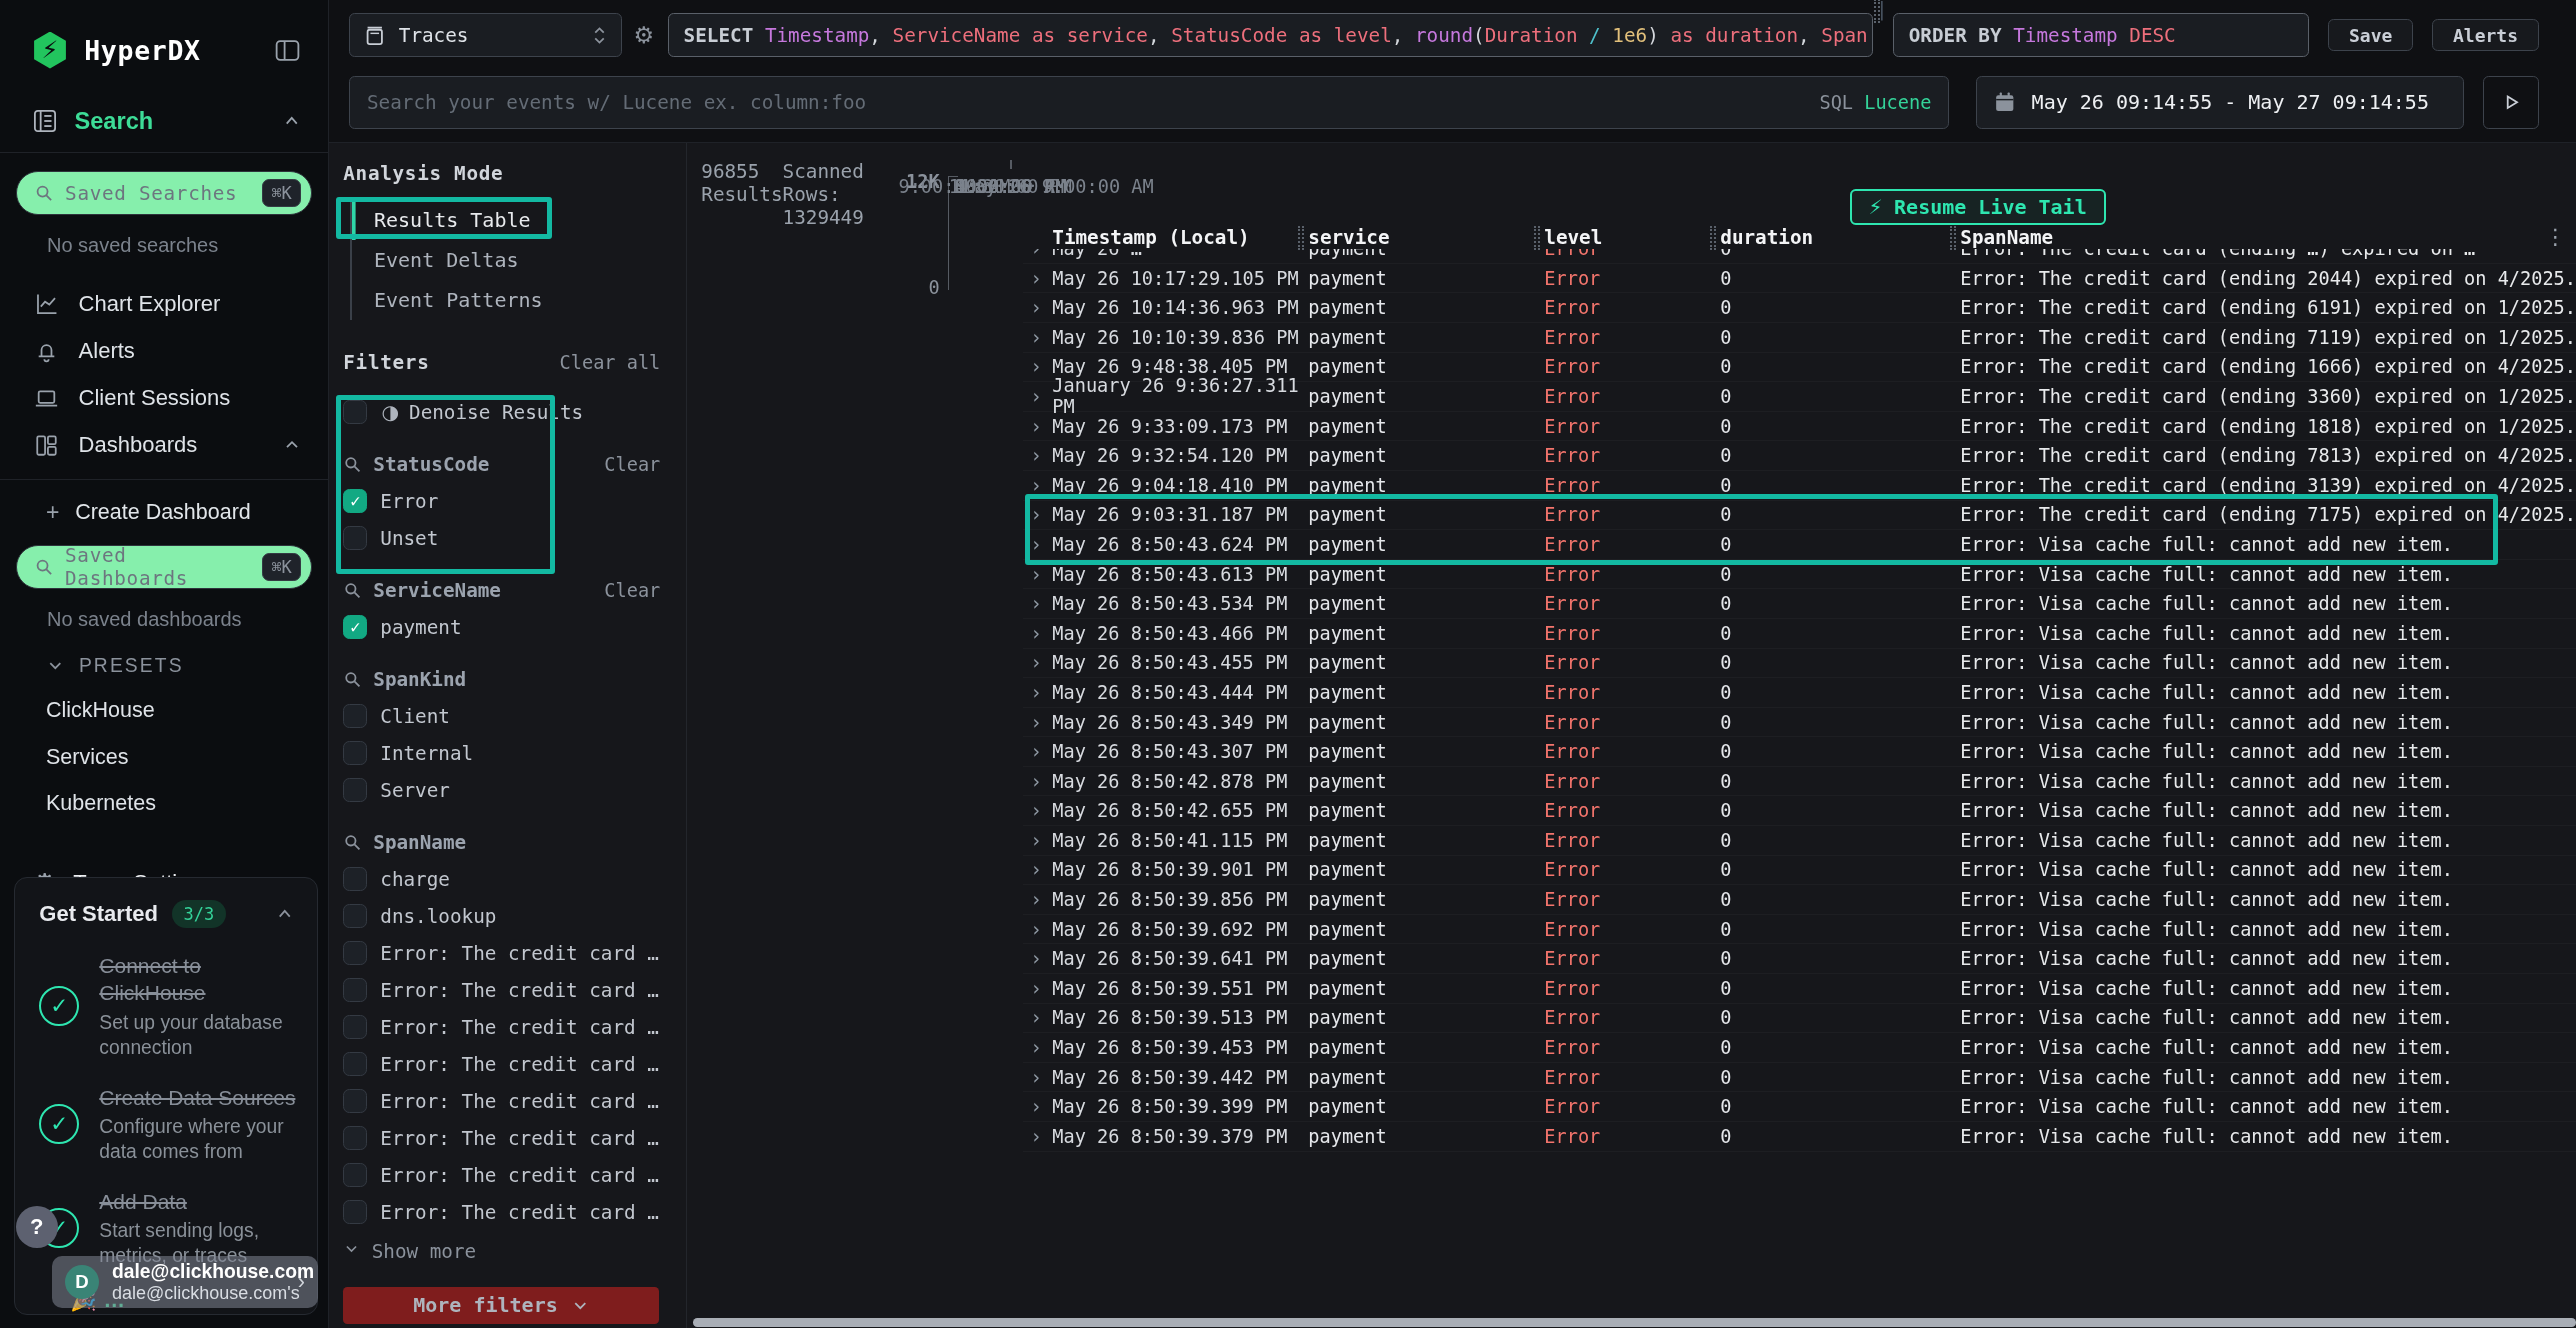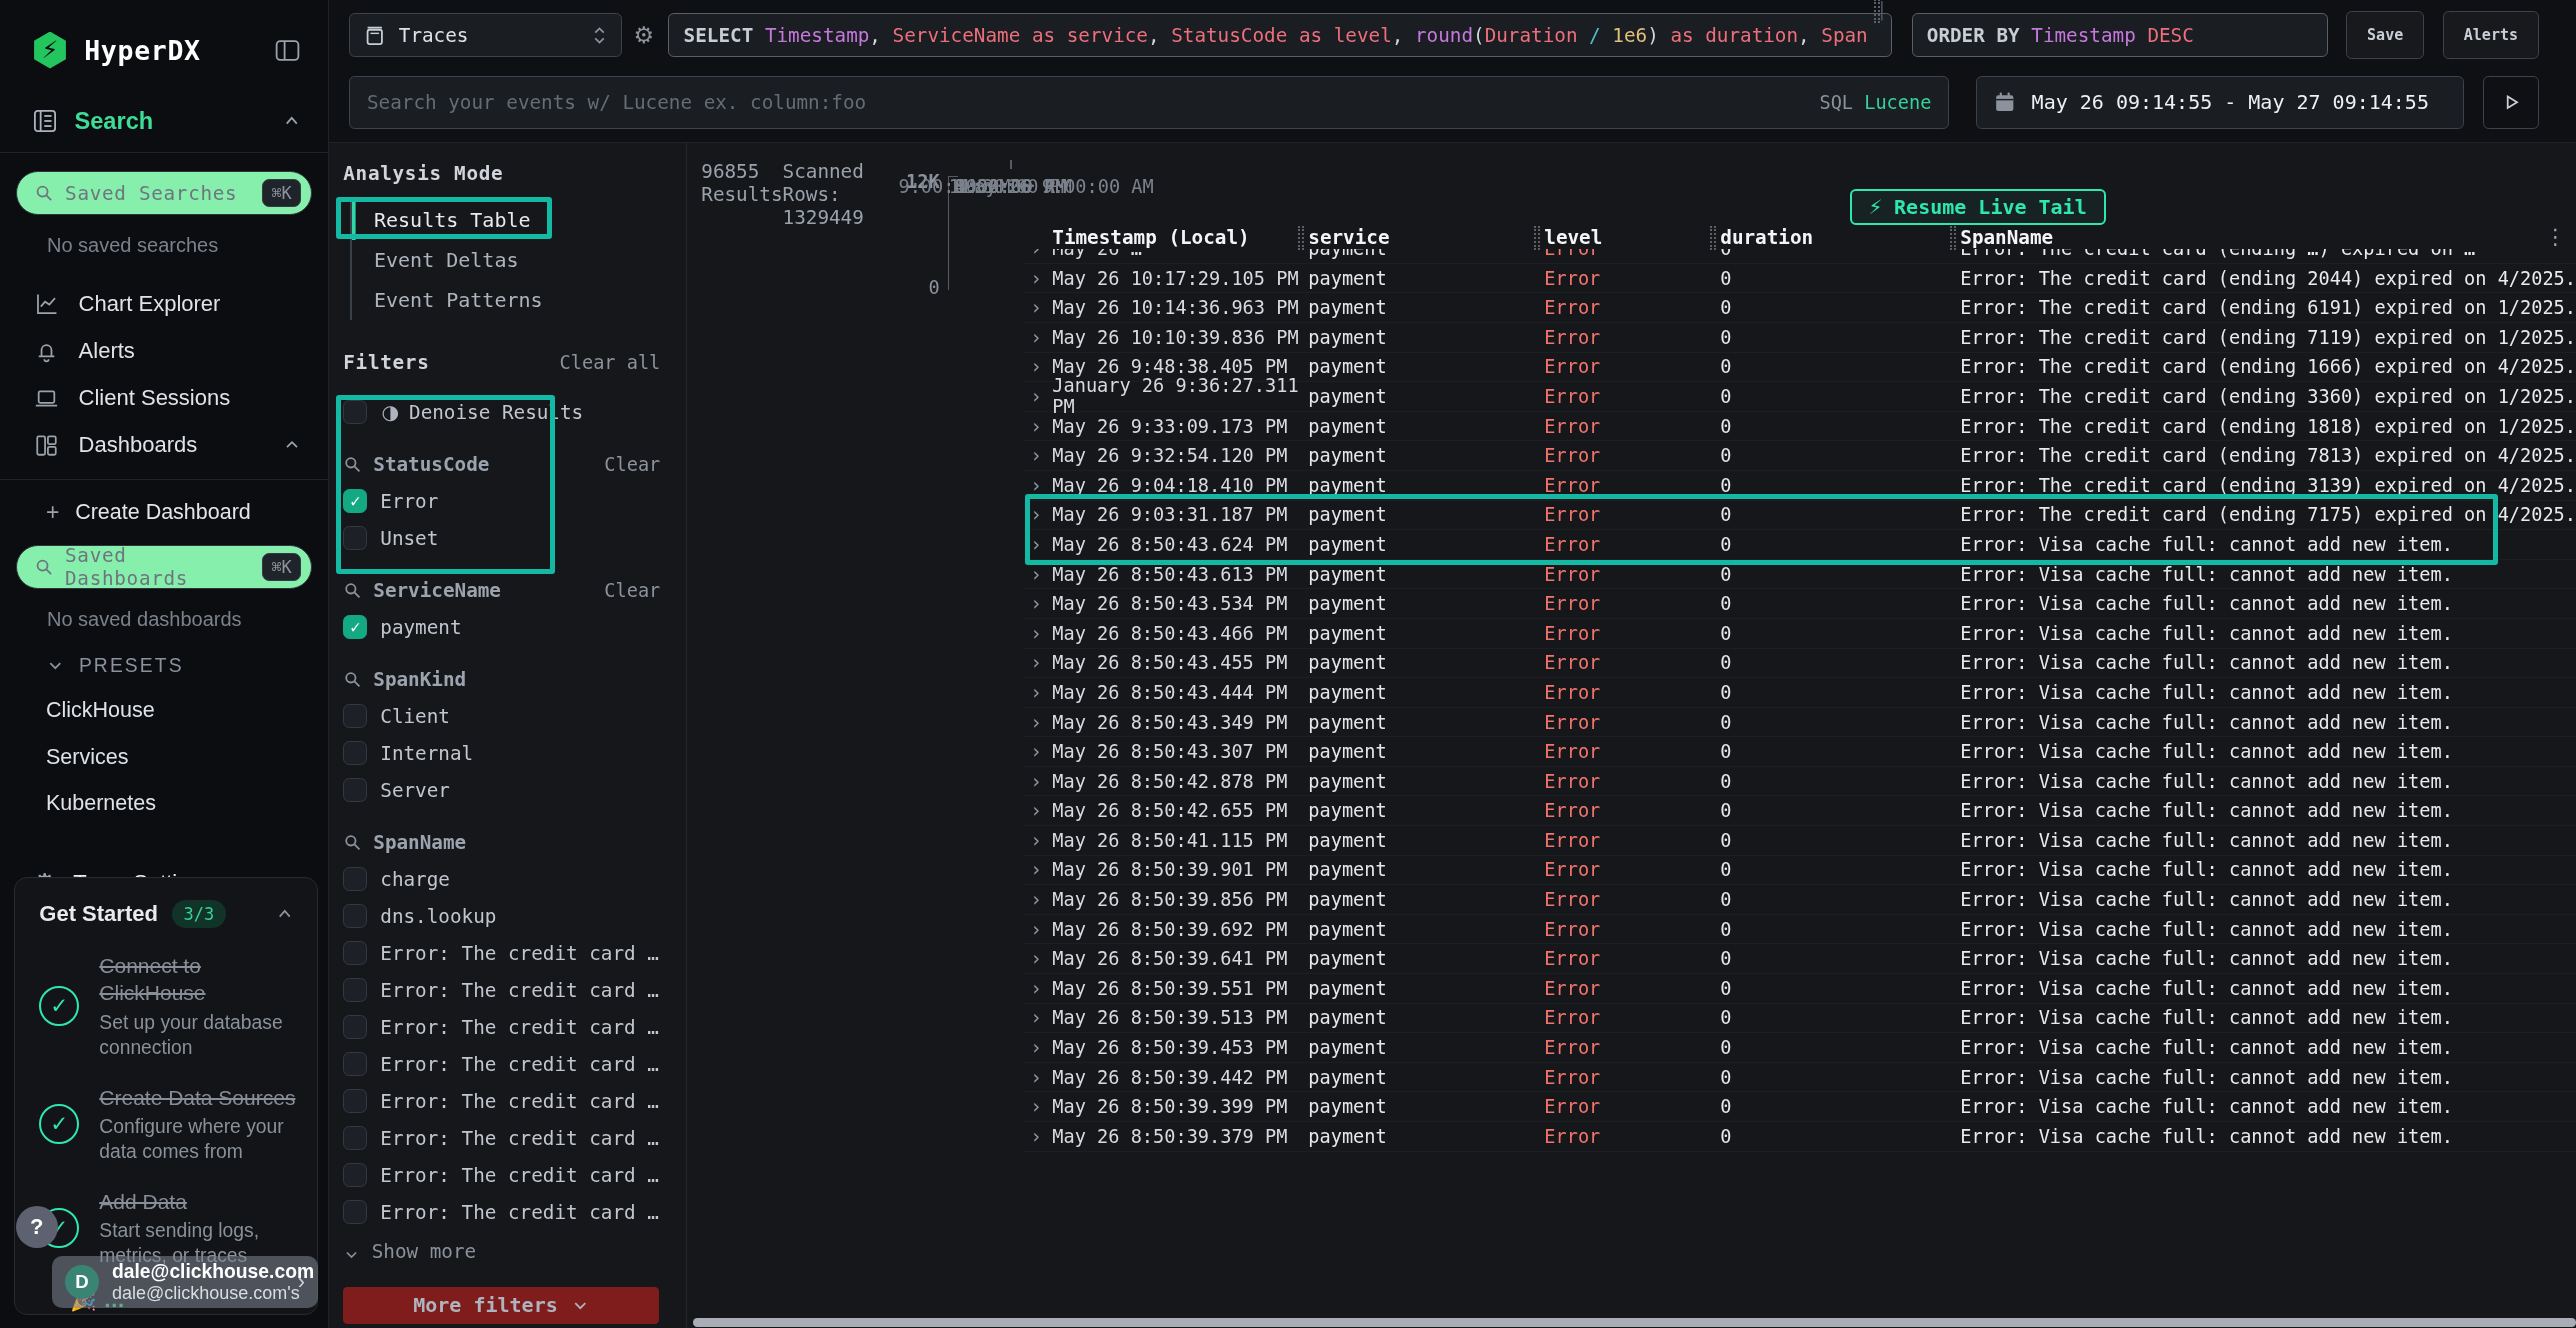--- a/index.html
+++ b/index.html
@@ -69,21 +69,21 @@
   .src-select .ud{margin-left:auto;color:var(--dim);}
   .tb-gear{font-size:23px;color:#8b929c;margin:0 14.3px 0 11.4px;font-family:"DejaVu Sans",sans-serif;}
   .sql-box{flex:1;height:44px;background:var(--box);border:0.7px solid var(--border2);border-radius:5.7px;display:flex;align-items:center;padding:0 14.3px;font-family:var(--mono);font-size:19.3px;white-space:nowrap;overflow:hidden;min-width:0;}
   .order-box{width:416px;height:44px;background:var(--box);border:0.7px solid var(--border2);border-radius:5.7px;display:flex;align-items:center;padding:0 14.3px;font-family:var(--mono);font-size:19.3px;margin-left:20px;flex:none;white-space:nowrap;overflow:hidden;}
   .tok.kw{color:#c8cdd4;font-weight:bold;}
   .tok.fd{color:#ed6f7c;}
   .tok.fn{color:#c678dd;}
   .tok.pn{color:#d4d7dc;}
   .tok.op{color:#4fc1cc;}
   .tok.nm{color:#e2c07b;}
-  .btn{height:48px;background:#17191d;border:0.7px solid var(--border);border-radius:5.7px;color:#c9ced6;font-family:var(--mono);font-weight:bold;font-size:15px;display:flex;align-items:center;justify-content:center;margin-left:18.6px;padding:0 20px;flex:none;}
+  .btn{height:32px;background:#17191d;border:0.7px solid var(--border);border-radius:5.7px;color:#c9ced6;font-family:var(--mono);font-weight:bold;font-size:18px;display:flex;align-items:center;justify-content:center;margin-left:18.6px;padding:0 20px;flex:none;}
   .search-box{flex:1;height:53px;background:var(--box);border:0.7px solid var(--border);border-radius:5.7px;display:flex;align-items:center;padding:0 17px;font-family:var(--mono);font-size:19.3px;min-width:0;}
   .search-box .ph{color:#646c76;white-space:nowrap;overflow:hidden;}
   .lang{margin-left:auto;white-space:nowrap;font-size:18.6px;}
   .lang .sql{color:#8b929c;} .lang .sep{color:#4b5563;margin:0 10px;} .lang .luc{color:#34d399;}
   .date-box{width:488px;height:53px;background:var(--box);border:0.7px solid var(--border);border-radius:5.7px;display:flex;align-items:center;padding:0 17px;margin-left:27px;font-family:var(--mono);font-size:20px;color:#eef0f3;flex:none;}
   .date-box .cal{color:#8b929c;margin-right:15.7px;}
   .play-btn{width:56px;height:53px;border:0.7px solid var(--border);border-radius:5.7px;margin-left:18.6px;display:flex;align-items:center;justify-content:center;color:#c9ced6;font-size:20px;flex:none;}
 
   .content{flex:1;display:flex;min-height:0;background:var(--panel);}
   
@@ -98,21 +98,21 @@
   .denoise .half{color:#aeb4bd;font-size:20px;margin:0 10px 0 14.3px;font-family:"DejaVu Sans",sans-serif;}
   .cb{width:24px;height:24px;border-radius:6.4px;background:#1d2127;border:1.4px solid #343a43;flex:none;position:relative;}
   .cb.on{background:#12a983;border-color:#12a983;}
   .cb.on::after{content:"✓";position:absolute;inset:0;display:flex;align-items:center;justify-content:center;color:#fff;font-size:17px;font-weight:bold;}
   .fgroup{margin-top:29px;}
   .fhead{display:flex;align-items:center;}
   .fhead .gname{font-size:19.3px;font-weight:bold;color:#9ba3ae;margin-left:11.4px;}
   .fhead .gclear{margin-left:auto;color:#8b929c;font-size:18.6px;margin-right:5.7px;}
   .fopt{display:flex;align-items:center;margin-top:13px;color:#c2c7cf;font-size:19.3px;white-space:nowrap;overflow:hidden;}
   .fopt .ol{margin-left:13px;overflow:hidden;text-overflow:ellipsis;}
-  .showmore{display:flex;align-items:flex-end;color:#8b929c;font-size:19.3px;margin-top:15.7px;}
+  .showmore{display:flex;align-items:flex-start;color:#8b929c;font-size:19.3px;margin-top:15.7px;}
   .showmore svg{margin-right:11.4px;}
   .more-filters{margin-top:24px;width:316px;height:37px;background:#7f1d1d;border-radius:4.3px;display:flex;align-items:center;justify-content:center;color:#aeb4bd;font-weight:bold;font-size:20px;}
   .more-filters svg{margin-left:13px;}
   .anno{position:absolute;border:5.7px solid var(--teal);border-radius:2.9px;pointer-events:none;z-index:5;}
   .anno-mode{left:7.2px;top:54px;width:216px;height:42px;}
   .anno-filter{left:7.2px;top:252px;width:219px;height:179px;}
 
   
   .results{flex:1;min-width:0;display:flex;flex-direction:row;padding-top:17px;position:relative;}
   .res-head{display:flex;align-items:flex-start;padding:0 10px 0 14.3px;height:29px;font-family:var(--mono);font-size:19.3px;color:#9aa2ac;}

